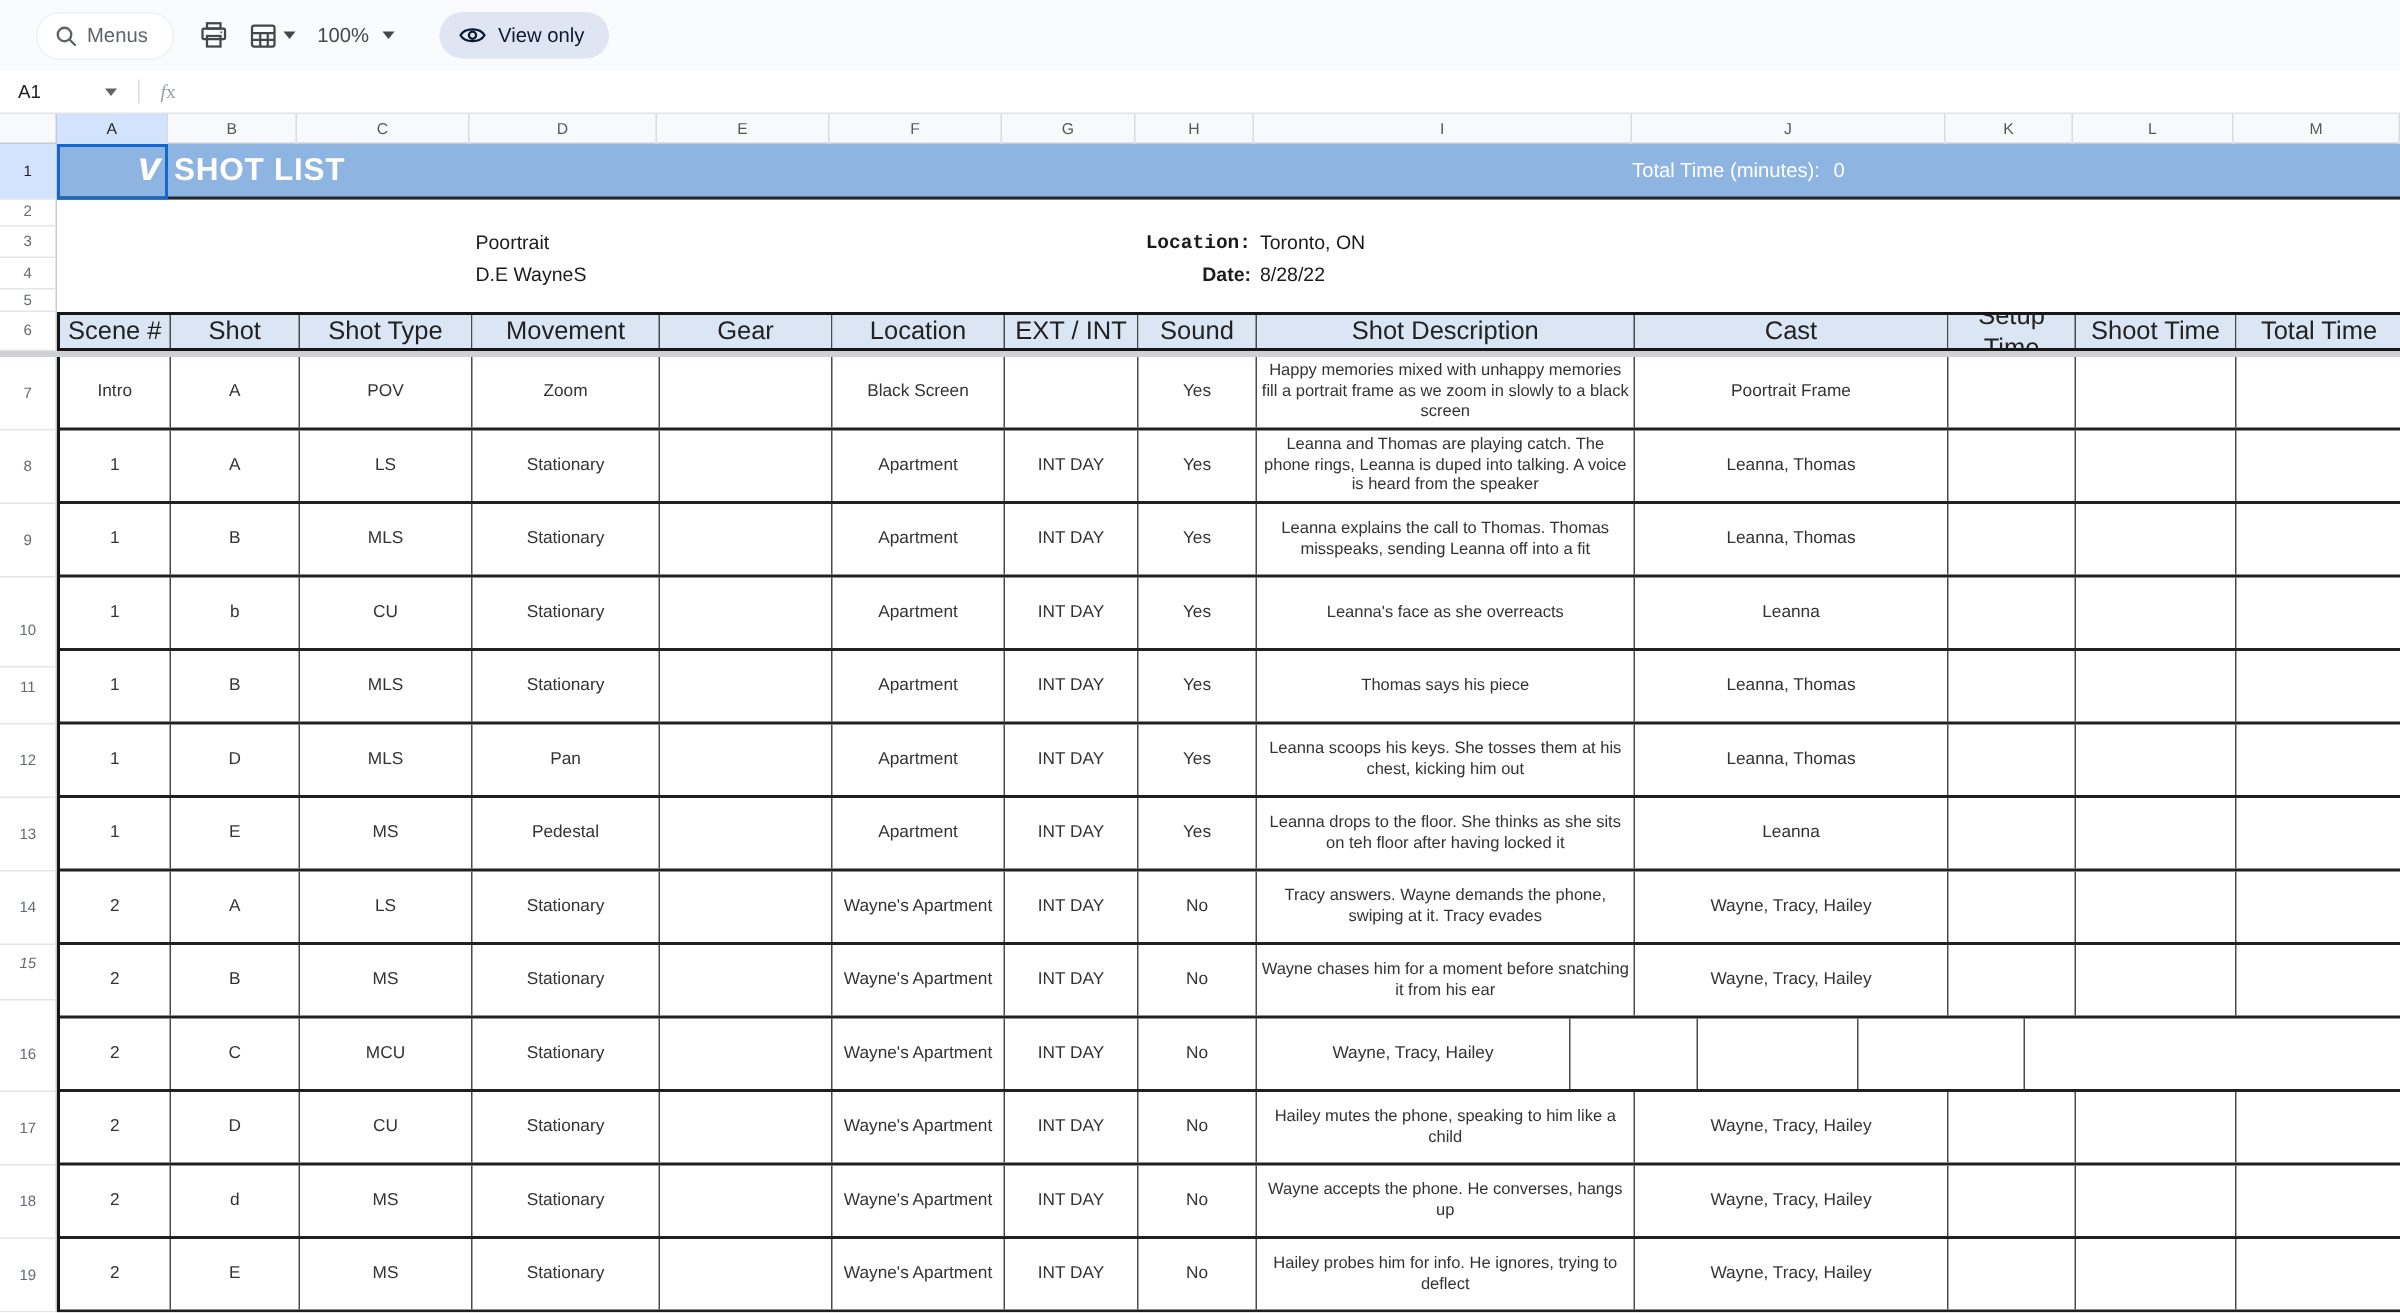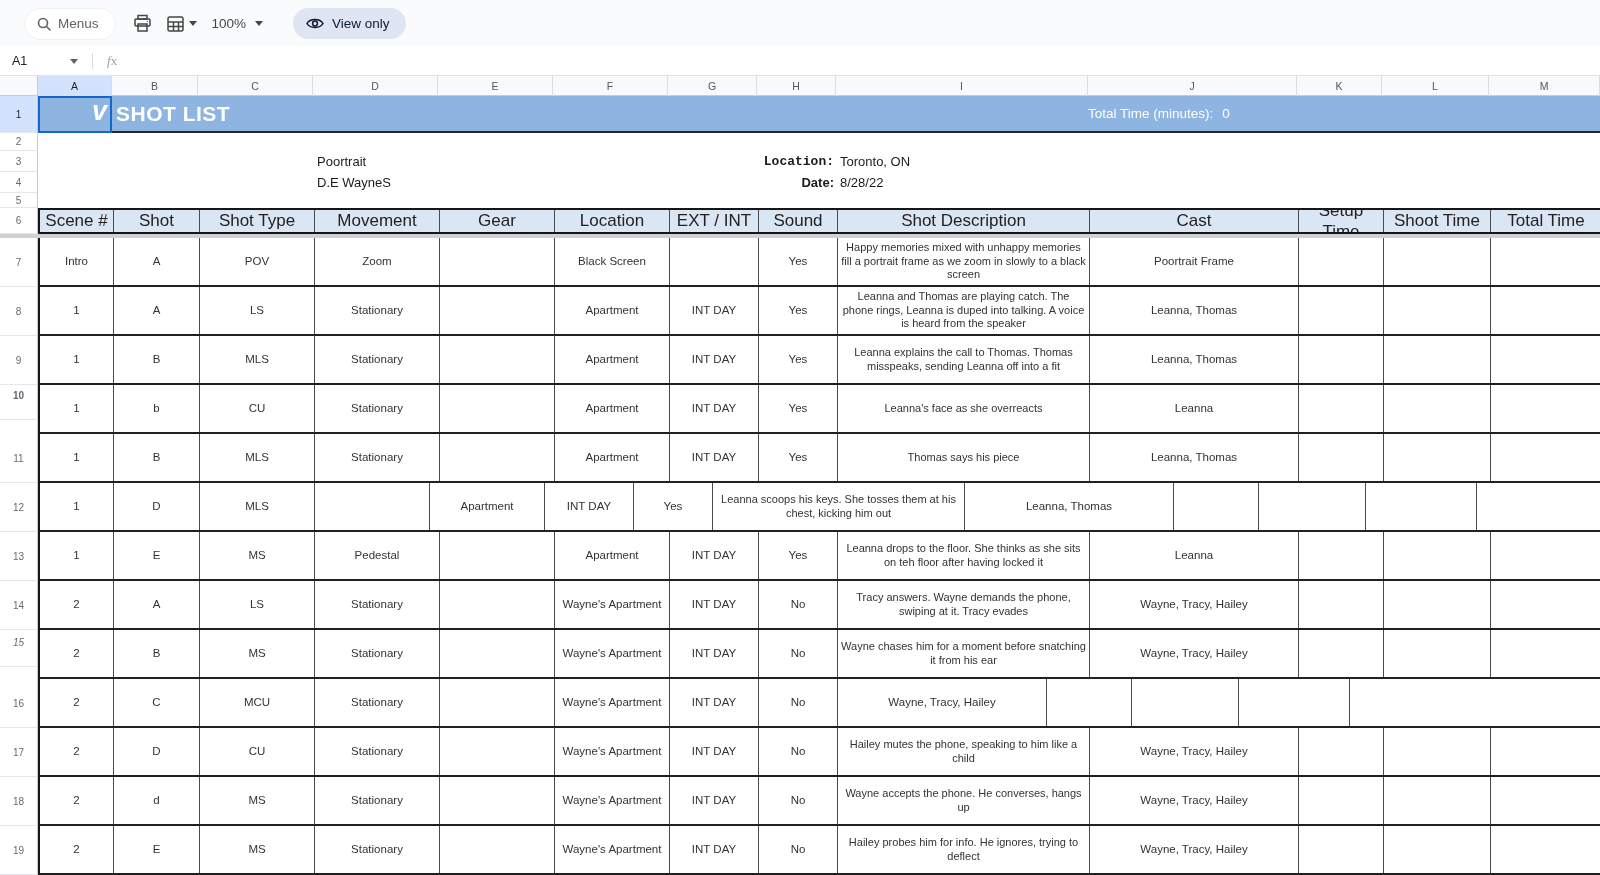--- a/index.html
+++ b/index.html
@@ -126,21 +126,21 @@
   <div class="row-gutter" id="rowGutter">
       <div class="row-h active" style="top: 0px; height: 37px;">1</div>
       <div class="row-h" style="top: 37px; height: 18px;">2</div>
       <div class="row-h" style="top: 55px; height: 21px;">3</div>
       <div class="row-h" style="top: 76px; height: 21px;">4</div>
       <div class="row-h" style="top: 97px; height: 15px;">5</div>
       <div class="row-h" style="top: 112px; height: 26px;">6</div>
       <div class="row-h" style="top: 142px; height: 49px;">7</div>
       <div class="row-h" style="top: 191px; height: 49px;">8</div>
       <div class="row-h" style="top: 240px; height: 49px;">9</div>
-      <div class="row-h" style="top: 275px; height: 49px; font-weight: bold;">10</div>
+      <div class="row-h" style="top: 300px; height: 49px;">10</div>
       <div class="row-h" style="top: 338px; height: 49px;">11</div>
       <div class="row-h" style="top: 387px; height: 49px;">12</div>
       <div class="row-h" style="top: 436px; height: 49px;">13</div>
       <div class="row-h" style="top: 485px; height: 49px;">14</div>
       <div class="row-h" style="top: 522px; height: 49px; font-style: italic;">15</div>
       <div class="row-h" style="top: 583px; height: 49px;">16</div>
       <div class="row-h" style="top: 632px; height: 49px;">17</div>
       <div class="row-h" style="top: 681px; height: 49px;">18</div>
       <div class="row-h" style="top: 730px; height: 49px;">19</div>
     </div>
@@ -252,20 +252,21 @@
         <div class="t-cell wrap" style="width: 252px;">Thomas says his piece</div>
         <div class="t-cell" style="width: 209px;">Leanna, Thomas</div>
         <div class="t-cell" style="width: 85px;"></div>
         <div class="t-cell" style="width: 107px;"></div>
         <div class="t-cell" style="width: 111px;"></div>
       </div>
       <div class="t-row">
         <div class="t-cell" style="width: 74px;">1</div>
         <div class="t-cell" style="width: 86px;">D</div>
         <div class="t-cell" style="width: 115px;">MLS</div>
+        <div class="t-cell" style="width: 125px;">Pan</div>
         <div class="t-cell" style="width: 115px;"></div>
         <div class="t-cell" style="width: 115px;">Apartment</div>
         <div class="t-cell" style="width: 89px;">INT DAY</div>
         <div class="t-cell" style="width: 79px;">Yes</div>
         <div class="t-cell wrap" style="width: 252px;">Leanna scoops his keys. She tosses them at his chest, kicking him out</div>
         <div class="t-cell" style="width: 209px;">Leanna, Thomas</div>
         <div class="t-cell" style="width: 85px;"></div>
         <div class="t-cell" style="width: 107px;"></div>
         <div class="t-cell" style="width: 111px;"></div>
       </div>

